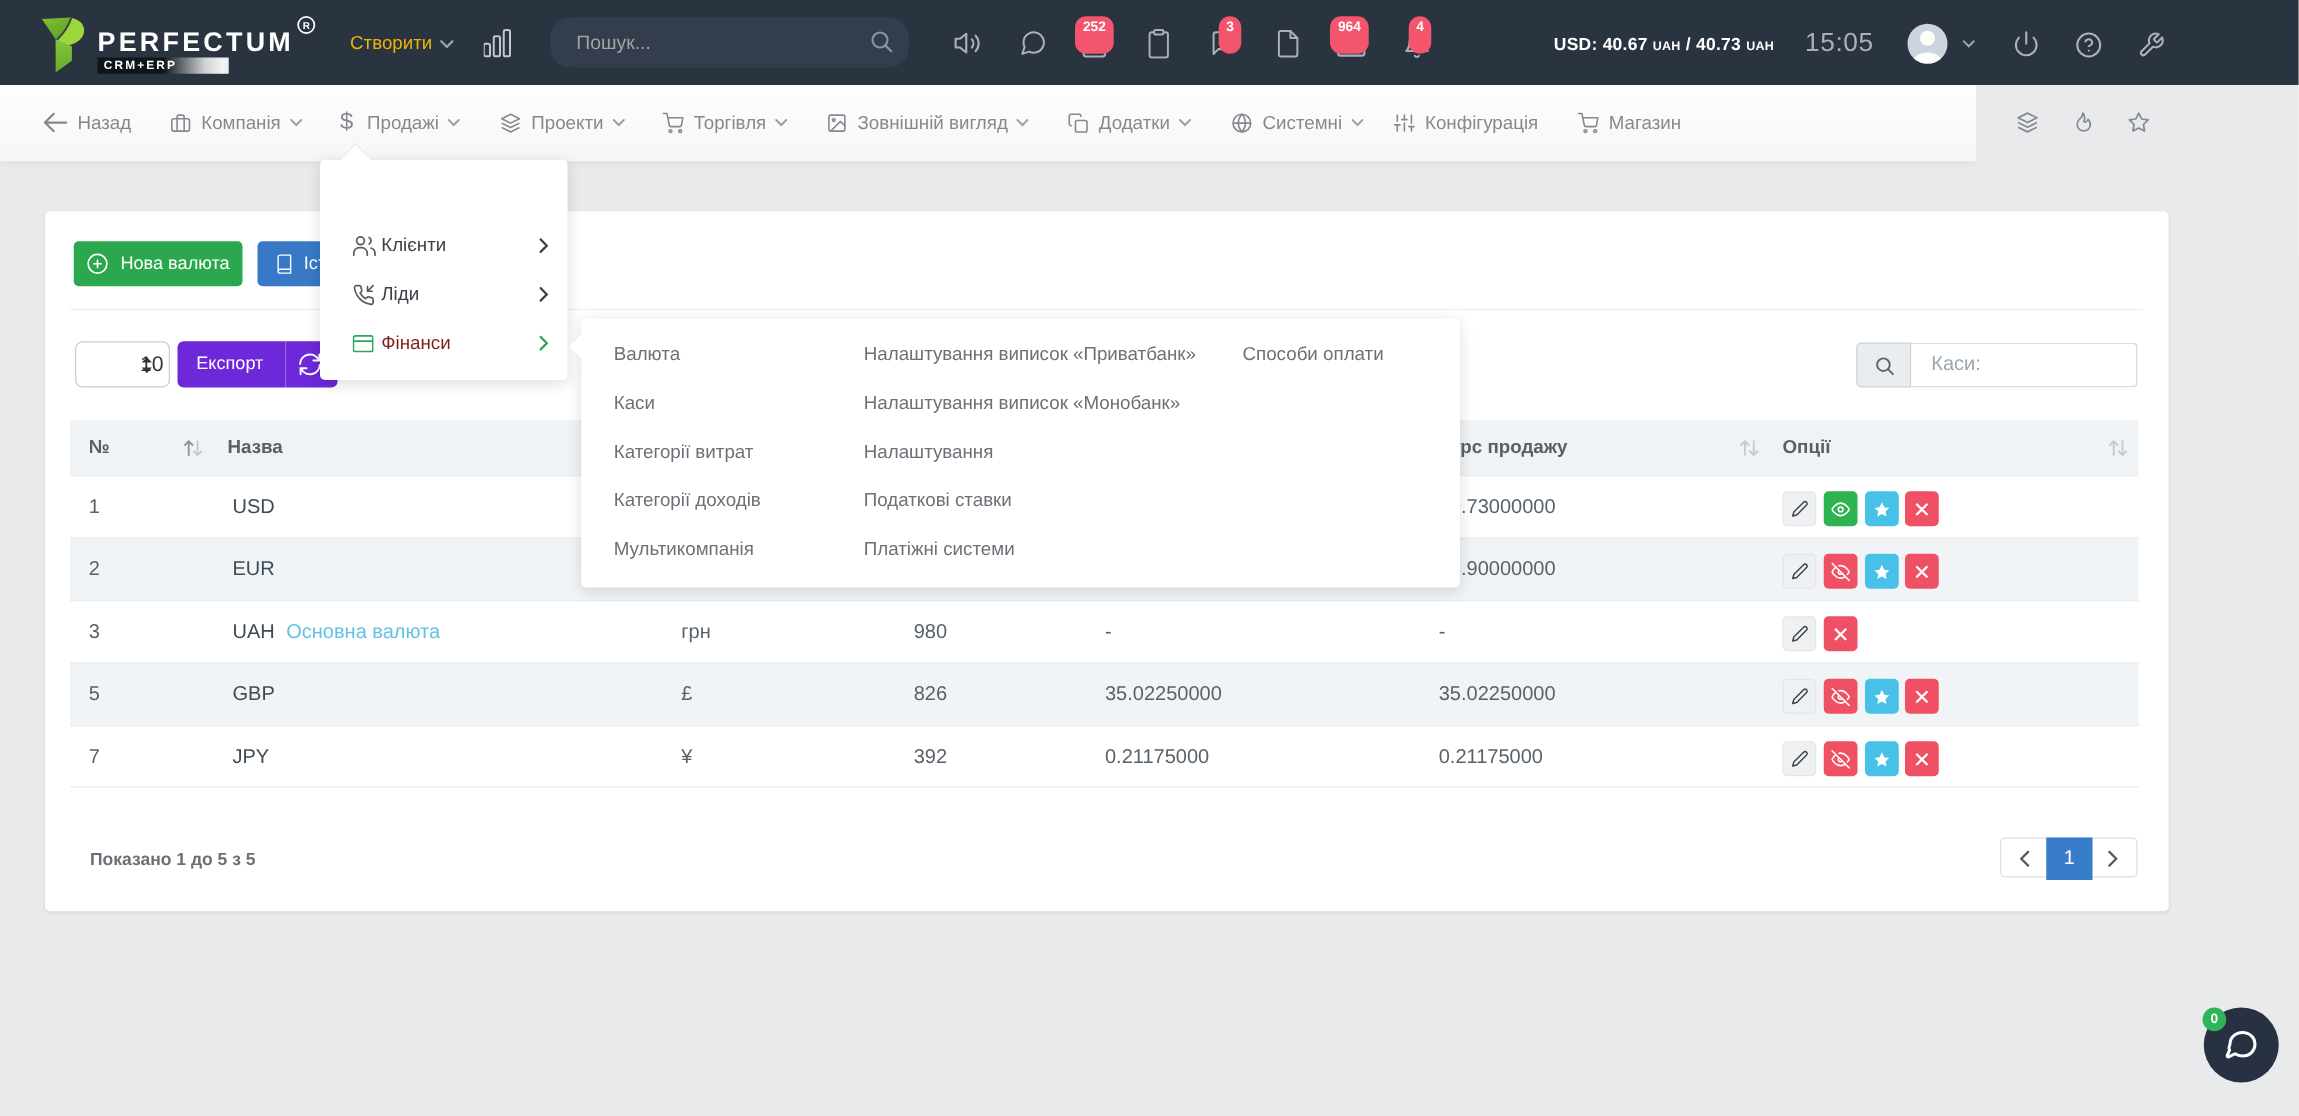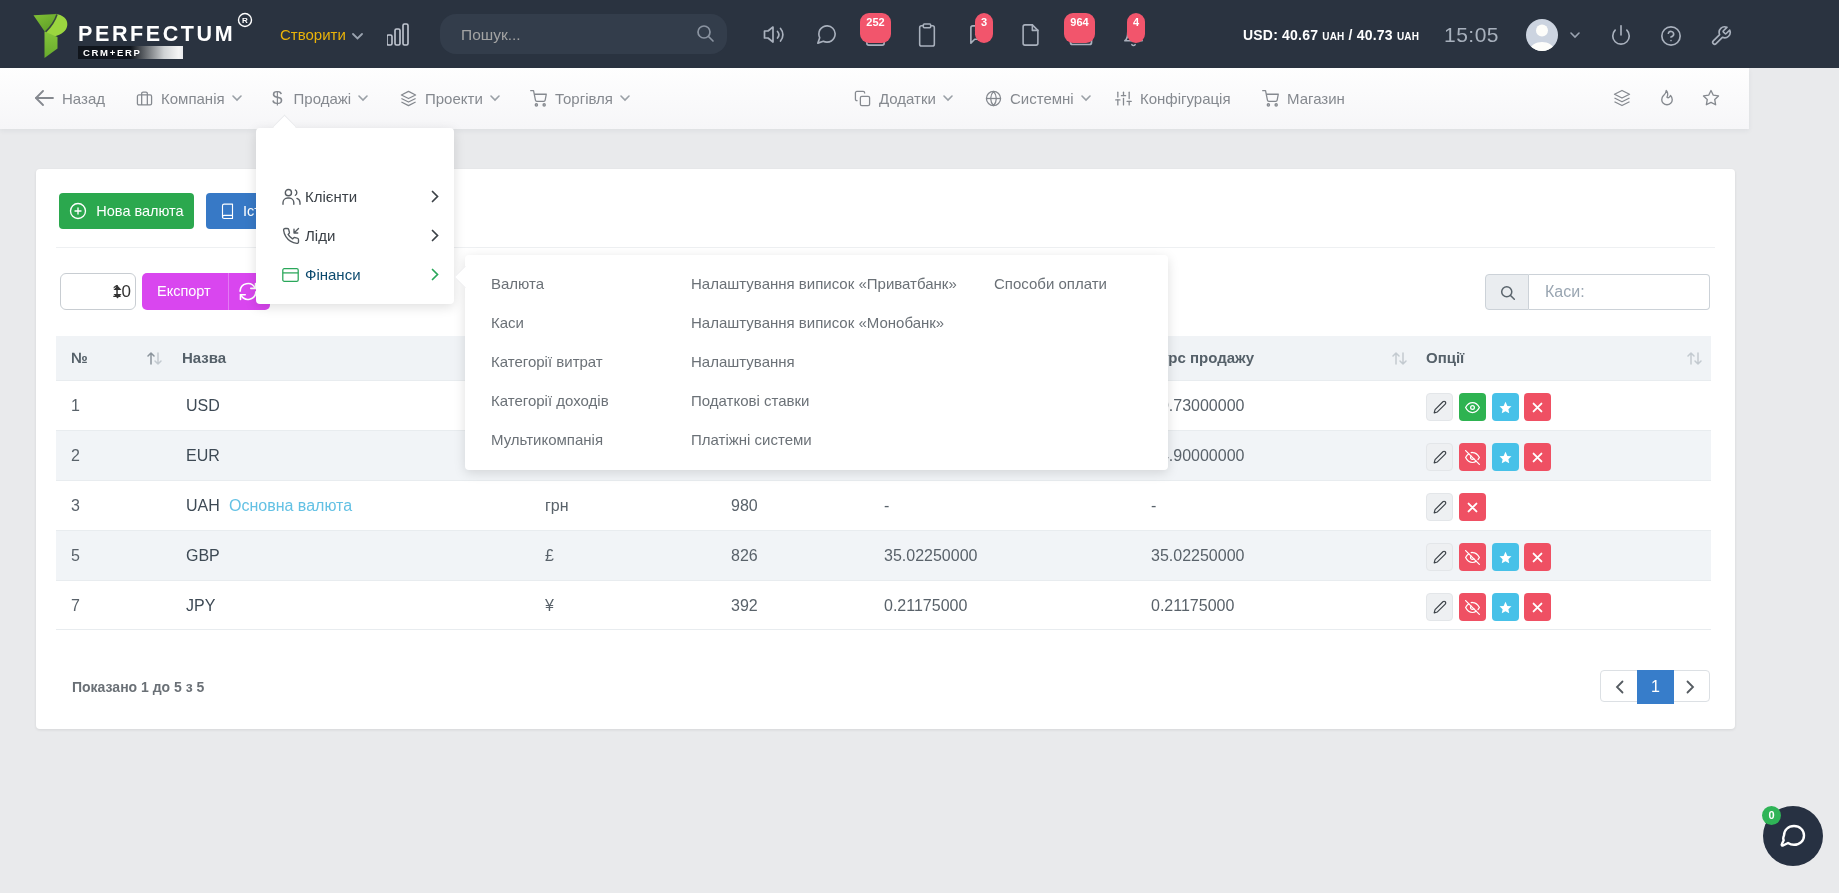--- a/index.html
+++ b/index.html
@@ -19,32 +19,32 @@
 #searchpill .ph { position:absolute; left:21px; top:12px; font-size:15.5px; color:#a3a3a3; }
 #searchpill svg { position:absolute; right:12px; top:10px; }
 .topico { position:absolute; top:23px; }
 .badge { position:absolute; background:#f2556c; color:#fff; font-size:11px; font-weight:bold; border-radius:9px; height:30px; line-height:18px; text-align:center; }
 #usdtxt { position:absolute; left:1243px; top:27px; color:#fff; font-weight:bold; font-size:14px; letter-spacing:0.2px; }
 #usdtxt .sm { font-size:10px; }
 #clock { position:absolute; left:1444px; top:23px; color:#a7b0bc; font-size:21px; letter-spacing:0.5px; }
 #avatar { position:absolute; left:1526px; top:19px; width:32px; height:32px; border-radius:50%; background:#ccd4e0; overflow:hidden; }
 #avcaret { position:absolute; left:1570px; top:32px; }
 
-#navbar { position:absolute; left:0; top:68px; width:1749px; height:61px; background:linear-gradient(180deg,#fefefe 0%,#f6f6f8 100%); box-shadow:0 2px 5px rgba(40,45,60,0.06); }
+#navbar { position:absolute; left:0; top:68px; width:1581px; height:61px; background:linear-gradient(180deg,#fefefe 0%,#f6f6f8 100%); box-shadow:0 2px 5px rgba(40,45,60,0.06); }
 .nitem { position:absolute; top:0; height:60px; display:flex; align-items:center; color:#85898f; font-size:15px; }
 .ncar { display:inline-block; margin-left:7px; }
 
 #card { position:absolute; left:36px; top:169px; width:1699px; height:560px; background:#fff; border-radius:4px; box-shadow:0 1px 3px rgba(0,0,0,.09); }
 .btn { position:absolute; border-radius:4px; color:#fff; font-size:14.5px; display:flex; align-items:center; justify-content:center; }
 #btn-new { left:23px; top:24px; width:135px; height:36px; background:#2ba84e; }
 #btn-hist { left:170px; top:24px; width:160px; height:36px; background:#3779c6; justify-content:flex-start; padding-left:14px; }
 #divider1 { position:absolute; left:20px; top:78px; width:1659px; height:1px; background:#eef0f2; }
 #lensel { position:absolute; left:24px; top:104px; width:76px; height:37px; border:1px solid #c8cdd2; border-radius:6px; background:#fff; }
 #lensel .t { position:absolute; left:13px; top:8px; font-size:17px; color:#333;margin-left:38px; }
-#expgrp { position:absolute; left:106px; top:104px; width:128px; height:37px; background:#d946ef; border-radius:5px; color:#fff; }
+#expgrp { position:absolute; left:106px; top:104px; width:128px; height:37px; background:#6d28d9; border-radius:5px; color:#fff; }
 #expgrp .lbl { position:absolute; left:15px; top:10px; font-size:14.5px; }
 #expgrp .sep { position:absolute; left:86px; top:0; width:1px; height:37px; background:rgba(255,255,255,.28); }
 #srchgrp { position:absolute; left:1449px; top:105px; width:225px; height:36px; }
 #srchgrp .pre { position:absolute; left:0; top:0; width:44px; height:36px; background:#eaedf0; border:1px solid #ccd2d8; border-radius:4px 0 0 4px; }
 #srchgrp .inp { position:absolute; left:44px; top:0; width:181px; height:36px; background:#fff; border:1px solid #ccd2d8; border-left:none; border-radius:0 4px 4px 0; }
 #srchgrp .ph { position:absolute; left:60px; top:9px; font-size:16px; color:#9aa6b2; }
 
 #tbl { position:absolute; left:20px; top:167px; width:1655px; }
 #thead { position:absolute; left:0; top:0; width:1655px; height:44px; background:#f0f3f6; color:#556069; font-weight:bold; font-size:15px; }
 .th { position:absolute; top:13px; }
@@ -219,20 +219,31 @@
       <svg width="17" height="17" viewBox="0 0 24 24" fill="none" stroke="#85898f" stroke-width="1.8" stroke-linejoin="round" stroke-linecap="round">
         <circle cx="9" cy="21" r="1.6"></circle>
         <circle cx="20" cy="21" r="1.6"></circle>
         <path d="M1 1h4l2.68 13.39a2 2 0 0 0 2 1.61h9.72a2 2 0 0 0 2-1.61L23 6H6"></path>
       </svg>
       <span style="margin-left:8px">Торгівля</span>
       <svg class="ncar" width="10" height="7" viewBox="0 0 10 7">
         <path d="M1 1l4 4 4-4" fill="none" stroke="#9aa0a6" stroke-width="1.6" stroke-linecap="round"></path>
       </svg>
     </div>
+  <div class="nitem" style="left:661px">
+      <svg width="17" height="17" viewBox="0 0 24 24" fill="none" stroke="#85898f" stroke-width="1.8" stroke-linejoin="round" stroke-linecap="round">
+        <rect x="3" y="3" width="18" height="18" rx="2"></rect>
+        <circle cx="8.5" cy="8.5" r="1.5"></circle>
+        <polyline points="21 15 16 10 5 21"></polyline>
+      </svg>
+      <span style="margin-left:8px">Зовнішній вигляд</span>
+      <svg class="ncar" width="10" height="7" viewBox="0 0 10 7">
+        <path d="M1 1l4 4 4-4" fill="none" stroke="#9aa0a6" stroke-width="1.6" stroke-linecap="round"></path>
+      </svg>
+    </div>
   <div class="nitem" style="left:854px">
       <svg width="17" height="17" viewBox="0 0 24 24" fill="none" stroke="#85898f" stroke-width="1.8" stroke-linejoin="round">
         <rect x="9" y="9" width="13" height="13" rx="2"></rect>
         <path d="M5 15H4a2 2 0 0 1-2-2V4a2 2 0 0 1 2-2h9a2 2 0 0 1 2 2v1"></path>
       </svg>
       <span style="margin-left:8px">Додатки</span>
       <svg class="ncar" width="10" height="7" viewBox="0 0 10 7">
         <path d="M1 1l4 4 4-4" fill="none" stroke="#9aa0a6" stroke-width="1.6" stroke-linecap="round"></path>
       </svg>
     </div>
@@ -514,21 +525,21 @@
         <circle cx="8" cy="6" r="4"></circle>
         <path d="M1 21v-2a6 6 0 0 1 6-6h2a6 6 0 0 1 6 6v2"></path>
         <path d="M17 2.6a4 4 0 0 1 0 6.8"></path>
         <path d="M19 13.5a6 6 0 0 1 4 5.5v2"></path>
       </svg>
     <span class="mtxt">Клієнти</span>
     <svg class="mchev" width="8" height="13" viewBox="0 0 8 13">
         <path d="M1.5 1.5L6.5 6.5L1.5 11.5" fill="none" stroke="#3b4147" stroke-width="1.7" stroke-linecap="round"></path>
       </svg>
   </div>
-  <div class="m1item" style="top:127px; color:#0c4a6e;">
+  <div class="m1item" style="top:127px; color:#7f1d1d;">
     <svg class="mico" width="17" height="14" viewBox="0 0 24 20" fill="none" stroke="#2aa75a" stroke-width="1.8" stroke-linejoin="round">
         <rect x="1" y="1" width="22" height="18" rx="2"></rect>
         <line x1="1" y1="7" x2="23" y2="7"></line>
       </svg>
     <span class="mtxt">Фінанси</span>
     <svg class="mchev" width="8" height="13" viewBox="0 0 8 13">
         <path d="M1.5 1.5L6.5 6.5L1.5 11.5" fill="none" stroke="#2aa75a" stroke-width="1.7" stroke-linecap="round"></path>
       </svg>
   </div>
 </div>

